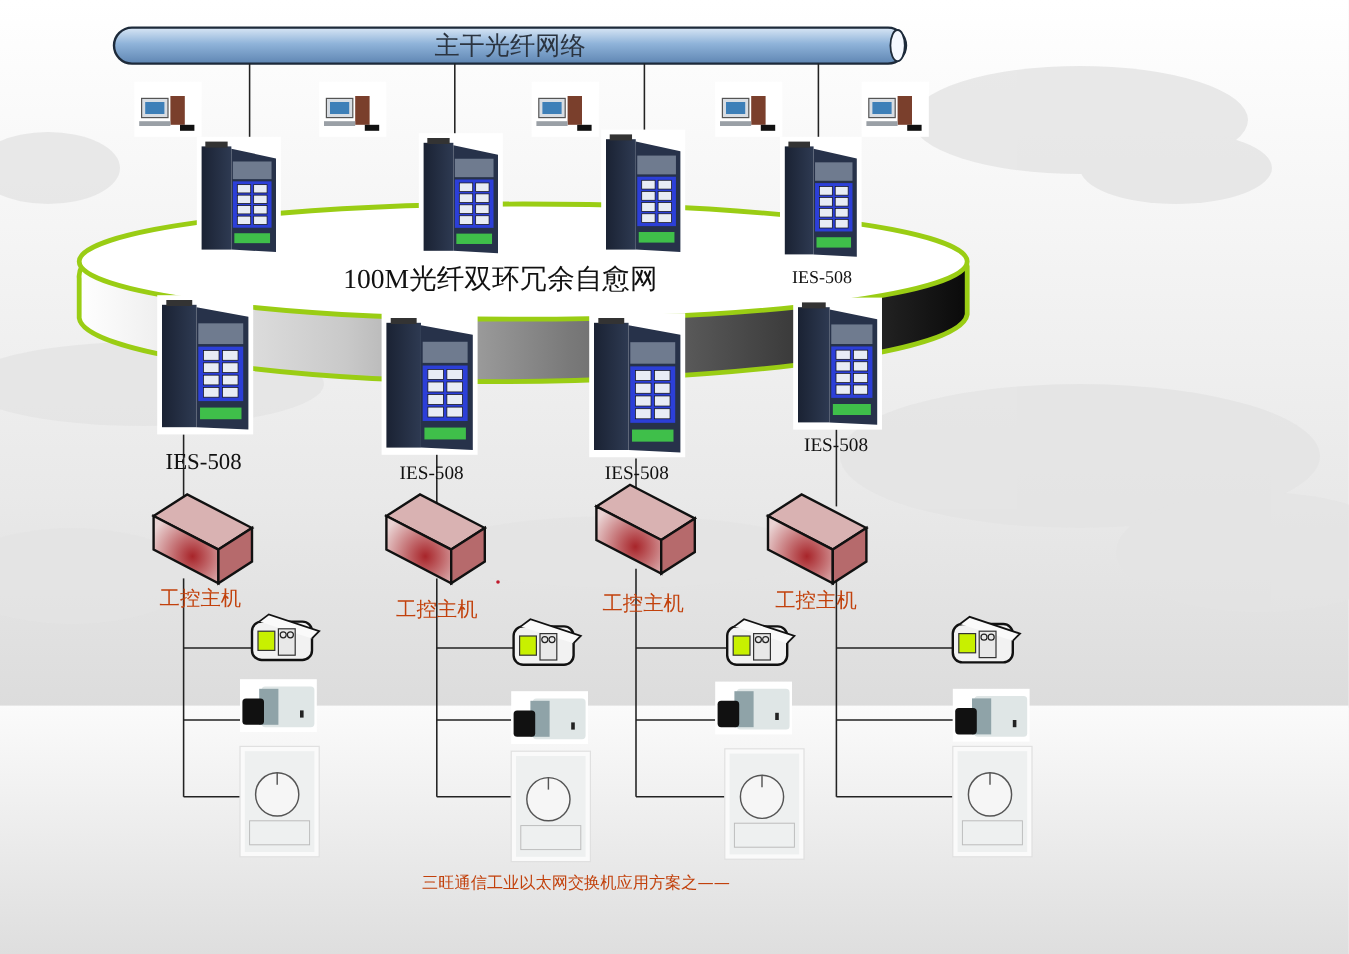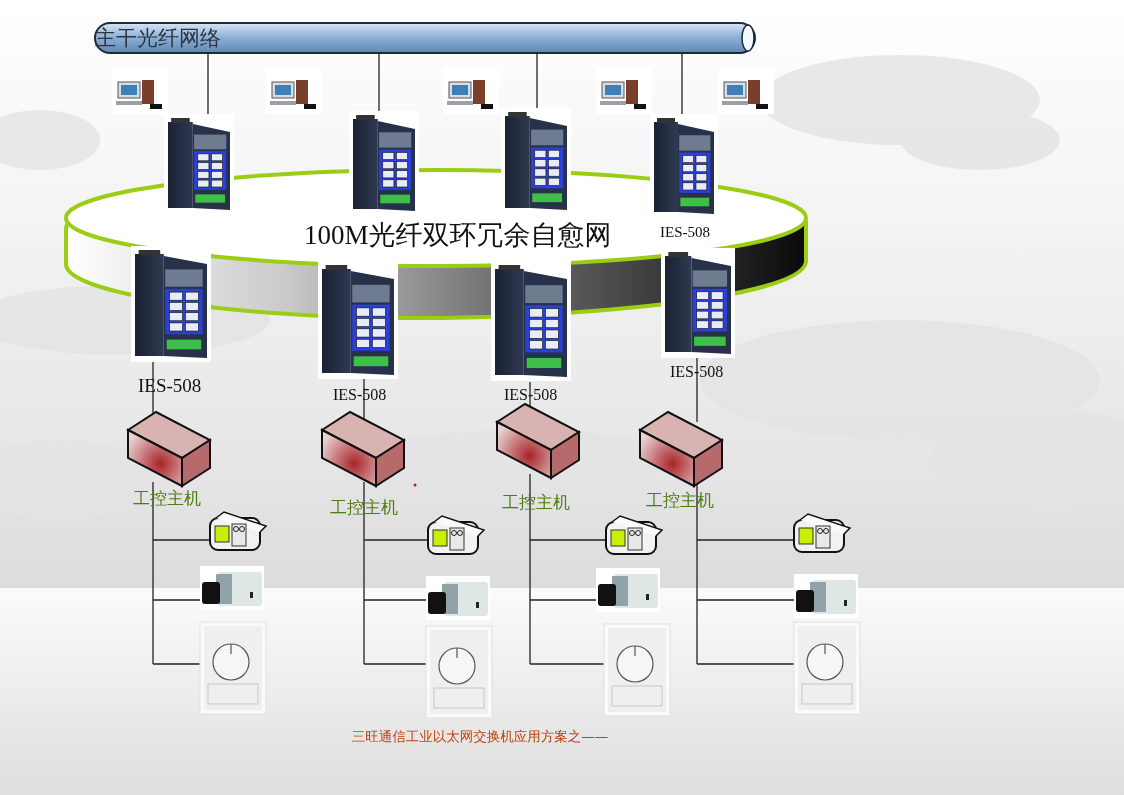--- a/index.html
+++ b/index.html
@@ -2,24 +2,24 @@
 <html><head>
 <meta charset="utf-8">
 <style>
   html, body { margin:0; padding:0; }
   body { width:1124px; height:795px; overflow:hidden; position:relative;
          font-family:"DejaVu Serif","Liberation Serif",serif; background:#f4f4f4; }
   #stage { position:absolute; left:0; top:0; width:1124px; height:795px; }
   .lbl { position:absolute; color:#111; white-space:nowrap;text-align:right; }
   .ies-lbl { font-family:"Liberation Serif",serif; font-size:16px; }
   .ies-lbl.big { font-size:19px; }
-  .host-lbl { font-family:"DejaVu Sans","Liberation Sans",sans-serif; font-size:17px; color:#4d7c0f; }
+  .host-lbl { font-family:"DejaVu Sans","Liberation Sans",sans-serif; font-size:17px; color:#c2410c; }
   #backbone-label { position:absolute; left:95px; top:22px; width:660px; height:32px;
-     text-align:left; line-height:32px; font-family:"DejaVu Sans",sans-serif; font-size:21px; color:#2b3440; }
-  #ring-label { position:absolute; left:304px; top:217px; font-family:"Liberation Serif",serif; font-size:27px; color:#111; }
+     text-align:center; line-height:32px; font-family:"DejaVu Sans",sans-serif; font-size:21px; color:#2b3440; }
+  #ring-label { position:absolute; left:286px; top:217px; font-family:"Liberation Serif",serif; font-size:23px; color:#111; }
   #caption { position:absolute; left:300px; top:726px; width:360px; text-align:center;
      font-family:"DejaVu Sans",sans-serif; font-size:13.5px; color:#c2410c; line-height:20px; }
 </style>
 </head>
 <body>
 
 <div id="stage">
   <svg id="svg" width="1124" height="795" viewBox="0 0 1124 795" xmlns="http://www.w3.org/2000/svg" style="position:absolute;left:0;top:0">
     <defs>
       <linearGradient id="skyg" x1="0" y1="0" x2="0" y2="1">

